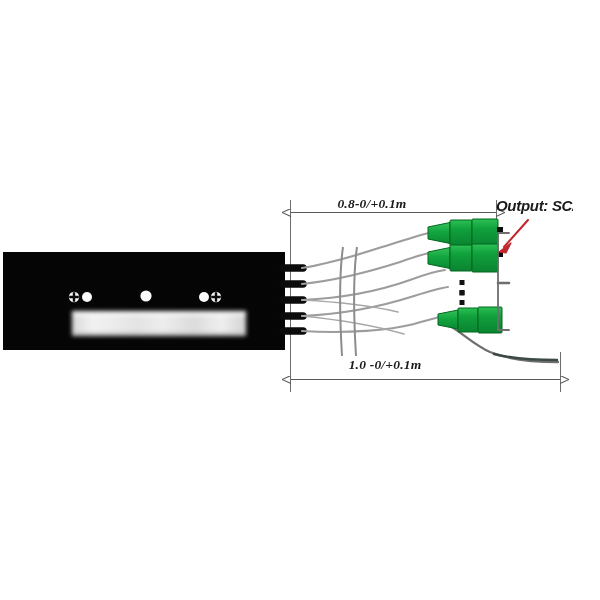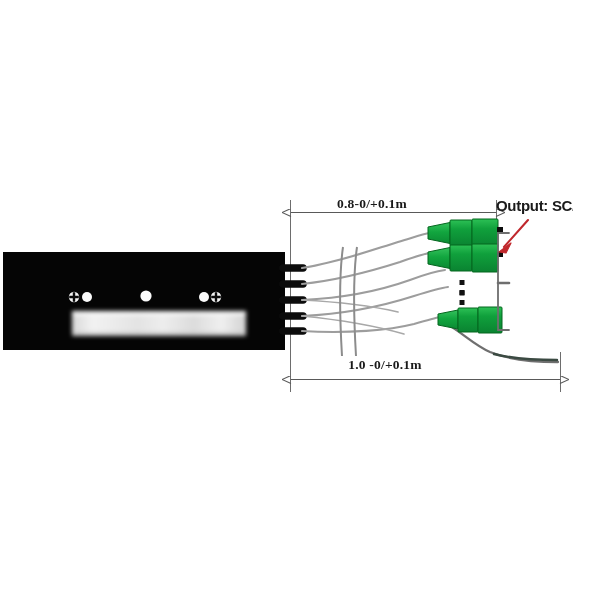--- a/index.html
+++ b/index.html
@@ -10,20 +10,21 @@
   }
   body {
     font-family: "Liberation Serif", "DejaVu Serif", serif;
   }
   #stage {
     position: relative;
     width: 573px;
     height: 600px;
     background: #22c55e;
     overflow: hidden;
+    font-style: italic;
   }
   #stage svg {
     position: absolute;
     left: 0;
     top: 0;
     display: block;
   }
   .dim-text {
     font-family: "Liberation Serif", "DejaVu Serif", serif;
     font-weight: bold;

